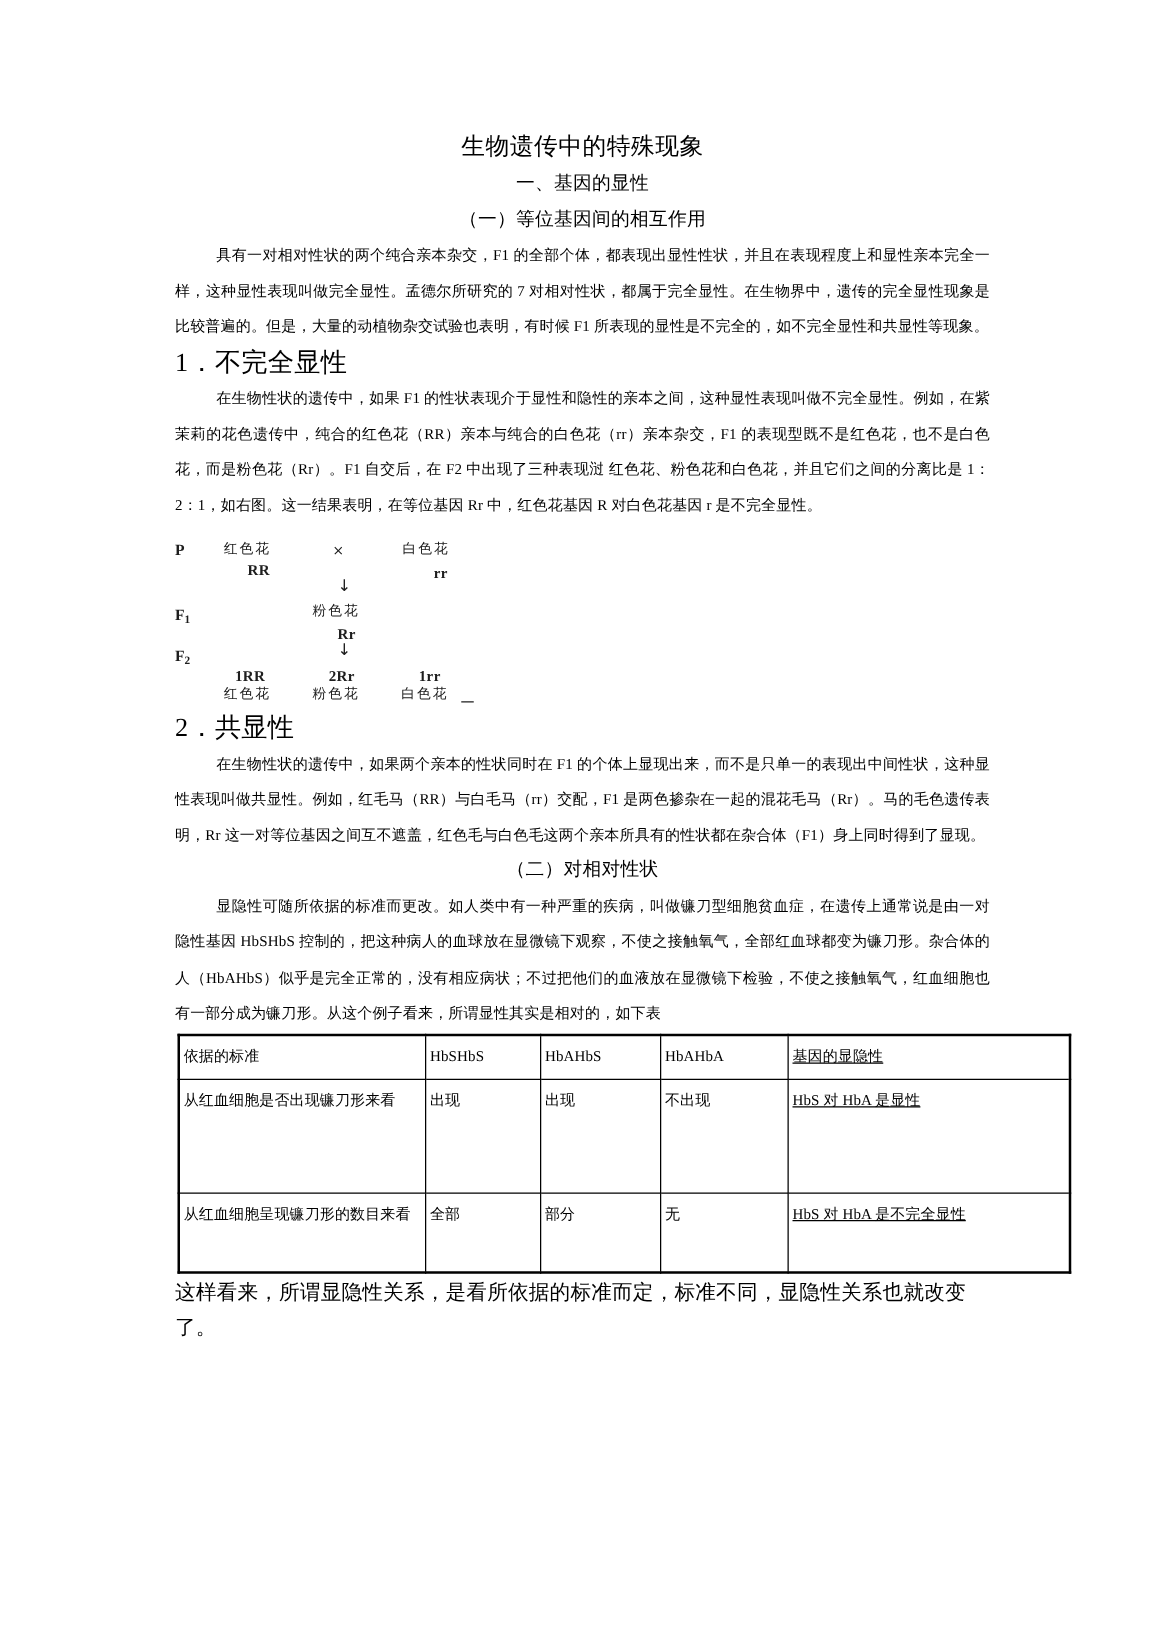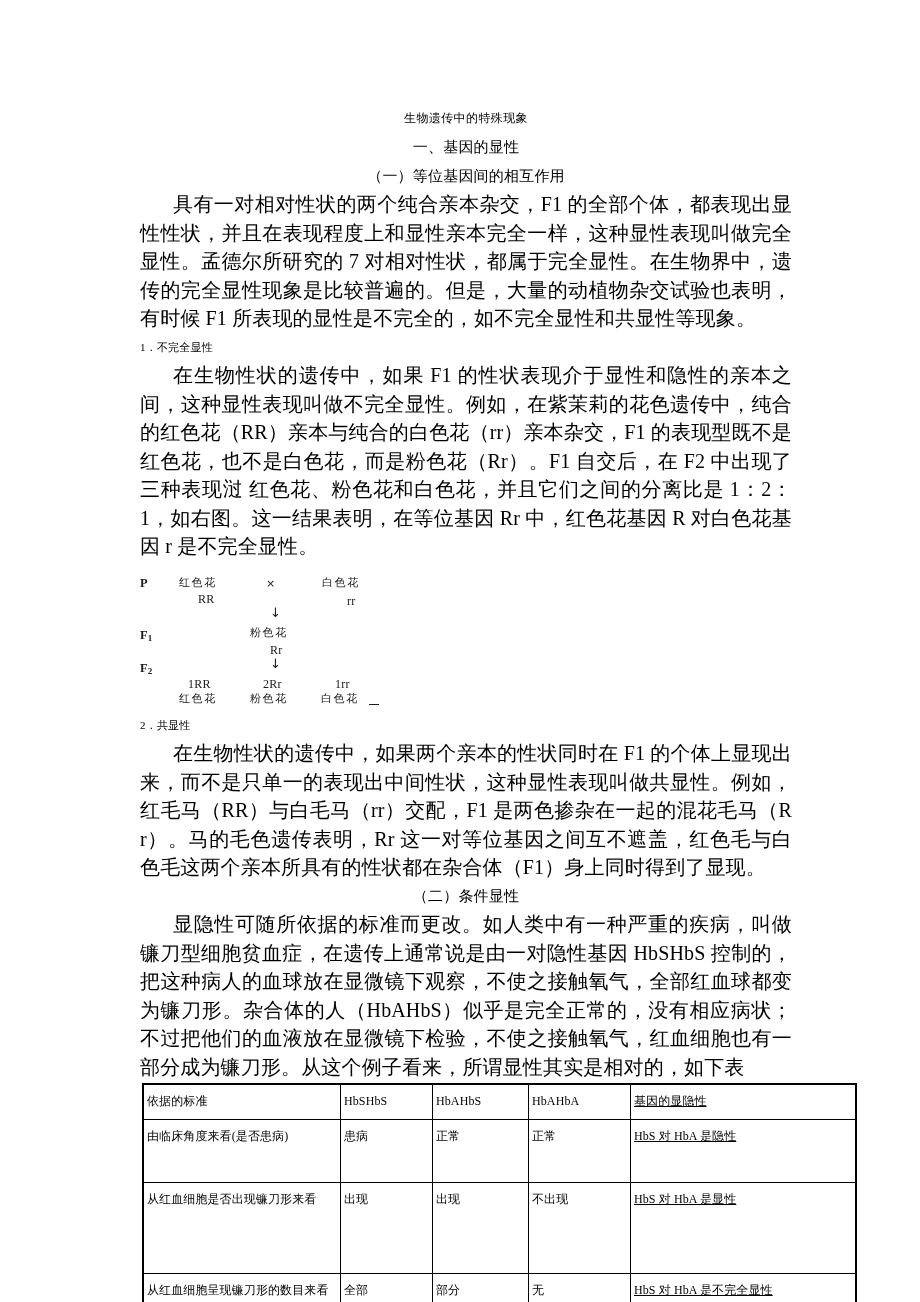--- a/index.html
+++ b/index.html
@@ -25,47 +25,47 @@
   .content {
     position: absolute;
     left: 140px;
     top: 104px;
     width: 652px;
   }
 
   
   .doc-title {
     text-align: center;
-    font-size: 12px;
+    font-size: 19px;
     line-height: 28px;
     font-weight: 400;
     margin: 0 0 1px 0;
     letter-spacing: 0.4px;
   }
 
   
   .heading {
     font-size: 15px;
     line-height: 28.5px;
     margin: 0;
     font-weight: 400;
     letter-spacing: 0.2px;
     text-align: center;
   }
   .heading-num {
-    font-size: 11px;
+    font-size: 21px;
     line-height: 28.5px;
     margin: 0;
     font-weight: 400;
     letter-spacing: 0.2px;
   }
 
   
   .para {
-    font-size: 20px;
+    font-size: 12px;
     line-height: 28.5px;
     margin: 0;
     text-align: justify;
     text-justify: inter-ideograph;
     text-indent: 33px;
     letter-spacing: 0.15px;
     word-break: break-all;
   }
 
   
@@ -95,21 +95,21 @@
     position: relative;
     top: 2px;
   }
   .cf-cn {
     font-family: Liberation Serif, serif;
     font-size: 11px;
     letter-spacing: 1.6px;
   }
   .cf-gt {
     font-family: "Liberation Serif", "DejaVu Serif", serif;
-    font-weight: 400;
+    font-weight: 700;
     font-size: 12px;
     letter-spacing: 0.3px;
     text-align: right;
   }
   .cf-arrow {
     font-family: "DejaVu Sans", sans-serif;
     font-size: 13px;
   }
   .cf-x {
     font-family: "DejaVu Sans", sans-serif;
@@ -203,40 +203,33 @@
       <span class="cf cf-cn" style="left:39px;  top:118px;">红色花</span>
       <span class="cf cf-cn" style="left:110px; top:118px;">粉色花</span>
       <span class="cf cf-cn" style="left:181px; top:118px;">白色花</span>
       <span class="cf cf-underline" style="left:229px; top:130px;"></span>
     </div>
 
     <p class="heading-num">2．共显性</p>
 
     <p class="para">在生物性状的遗传中，如果两个亲本的性状同时在 F1 的个体上显现出来，而不是只单一的表现出中间性状，这种显性表现叫做共显性。例如，红毛马（RR）与白毛马（rr）交配，F1 是两色掺杂在一起的混花毛马（Rr）。马的毛色遗传表明，Rr 这一对等位基因之间互不遮盖，红色毛与白色毛这两个亲本所具有的性状都在杂合体（F1）身上同时得到了显现。</p>
 
-    <p class="heading">（二）条件显性</p>
+    <p class="heading">（二）对相对性状</p>
 
     <p class="para">显隐性可随所依据的标准而更改。如人类中有一种严重的疾病，叫做镰刀型细胞贫血症，在遗传上通常说是由一对隐性基因 HbSHbS 控制的，把这种病人的血球放在显微镜下观察，不使之接触氧气，全部红血球都变为镰刀形。杂合体的人（HbAHbS）似乎是完全正常的，没有相应病状；不过把他们的血液放在显微镜下检验，不使之接触氧气，红血细胞也有一部分成为镰刀形。从这个例子看来，所谓显性其实是相对的，如下表</p>
 
     <div class="tbl-wrap">
       <table class="data-table">
         <tbody>
           <tr class="r-head">
             <td class="c0">依据的标准</td>
             <td class="c1">HbSHbS</td>
             <td class="c2">HbAHbS</td>
             <td class="c3">HbAHbA</td>
             <td class="c4">基因的显隐性</td>
-          </tr>
-          <tr class="r-body">
-            <td class="c0">由临床角度来看(是否患病)</td>
-            <td class="c1">患病</td>
-            <td class="c2">正常</td>
-            <td class="c3">正常</td>
-            <td class="c4">HbS 对 HbA 是隐性</td>
           </tr>
           <tr class="r-tall">
             <td class="c0">从红血细胞是否出现镰刀形来看</td>
             <td class="c1">出现</td>
             <td class="c2">出现</td>
             <td class="c3">不出现</td>
             <td class="c4">HbS 对 HbA 是显性</td>
           </tr>
           <tr class="r-body">
             <td class="c0">从红血细胞呈现镰刀形的数目来看</td>

